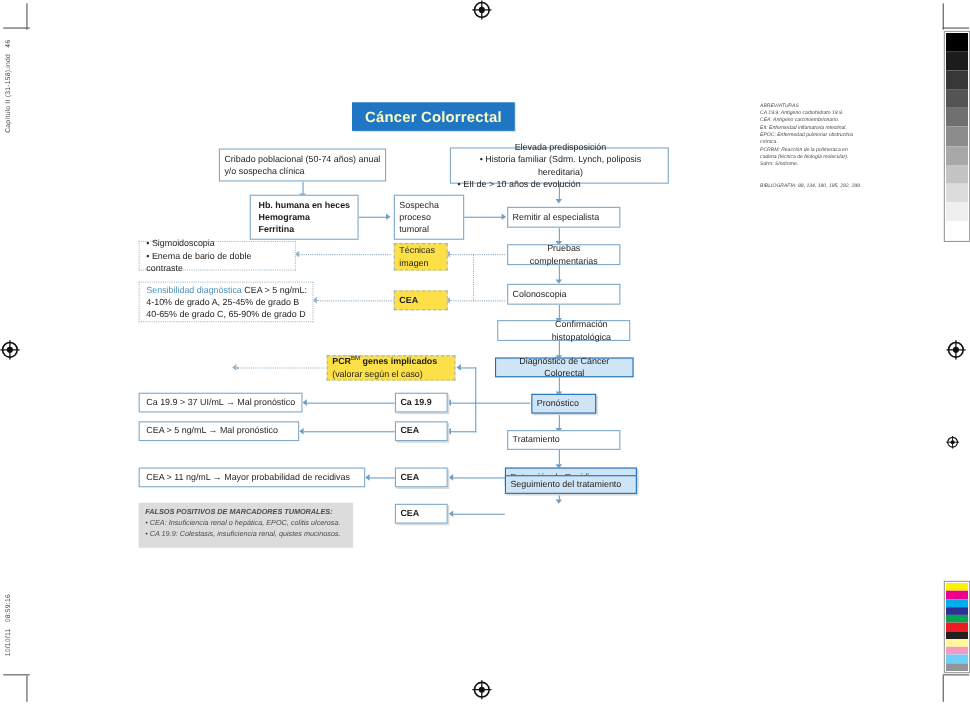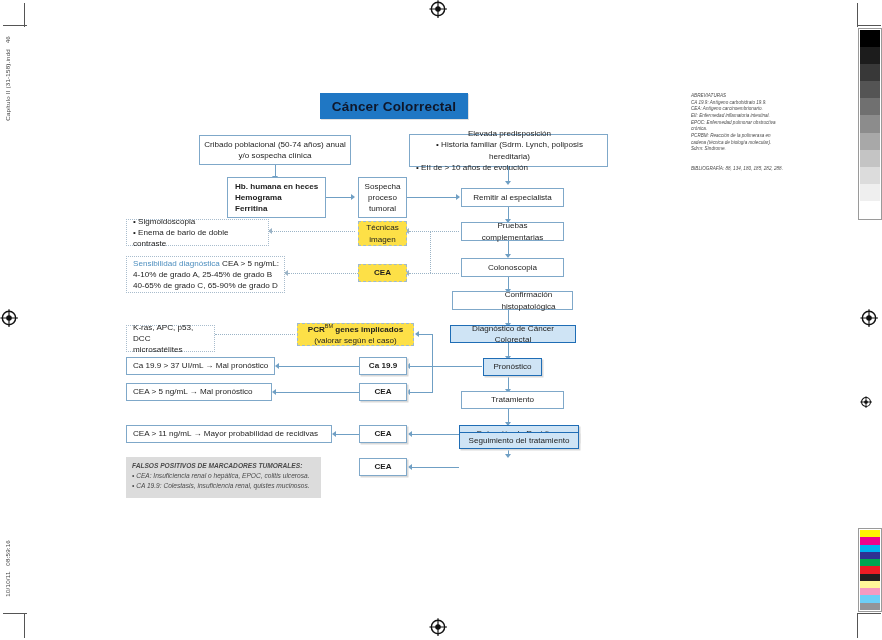--- a/index.html
+++ b/index.html
@@ -19,27 +19,27 @@
 
   
   .calbar{position:absolute;border:1px solid #9a9a9a;background:#fff;
           display:flex;flex-direction:column;padding:1px;box-sizing:border-box;}
   .calbar div{width:100%;flex:1 1 auto;}
 
   
   #title-banner{position:absolute;left:320px;top:93px;width:148px;height:26px;
       background:#1f77c4;display:flex;align-items:center;justify-content:center;
       box-shadow:1px 1px 0 rgba(0,0,0,.12);}
-  #title-banner span{color:#0f172a;font-weight:bold;font-size:13.5px;
+  #title-banner span{color:#fef9c3;font-weight:bold;font-size:13.5px;
       letter-spacing:.2px;}
 
   
   .box{position:absolute;box-sizing:border-box;background:#ffffff;
        border:1px solid #7fa8c9;display:flex;flex-direction:column;
-       align-items:center;justify-content:center;font-size:8.1px;
+       align-items:flex-start;justify-content:center;font-size:8.1px;
        line-height:1.38;color:#1d1d1d;padding:2px 4px;text-align:center;}
   .box.left{align-items:flex-start;text-align:left;}
   .box b{font-weight:bold;}
 
   .box.dashed{border:1px dashed #9fb9cd;background:#fde047;}
   .box.dotted{border:1px dotted #a8bccd;}
 
   .box.hl{background:#cfe4f5;border:1.6px solid #1f6db5;}
   .box.hl2{background:#cfe4f5;border:1.6px solid #1f6db5;}
 
@@ -241,21 +241,21 @@
     <div>• Historia familiar (Sdrm. Lynch, poliposis hereditaria)</div>
     <div>• EII de &gt; 10 años de evolución</div>
   </div>
 
   <div class="box left" id="box-hb" style="left:227px;top:177px;width:99px;height:41px;padding-left:7px;font-weight:bold;">
     <div>Hb. humana en heces</div>
     <div>Hemograma</div>
     <div>Ferritina</div>
   </div>
 
-  <div class="box" id="box-sospecha" style="left:358px;top:177px;width:49px;height:41px;">
+  <div class="box" id="box-sospecha" style="left:358px;top:177px;width:64px;height:41px;">
     <div>Sospecha</div>
     <div>proceso</div>
     <div>tumoral</div>
   </div>
 
   <div class="box" id="box-remitir" style="left:461px;top:188px;width:103px;height:19px;">
     <div>Remitir al especialista</div>
   </div>
 
   <div class="box" id="box-pruebas" style="left:461px;top:222px;width:103px;height:19px;">
@@ -326,24 +326,20 @@
     <div>• Sigmoidoscopia</div>
     <div>• Enema de bario de doble contraste</div>
   </div>
 
   <div class="box dotted left" id="box-sensibilidad" style="left:126px;top:256px;width:159px;height:37px;padding-left:6px;text-align:right;">
     <div><span class="blue-txt">Sensibilidad diagnóstica</span><span> CEA &gt; 5 ng/mL:</span></div>
     <div>4-10% de grado A, 25-45% de grado B</div>
     <div>40-65% de grado C, 65-90% de grado D</div>
   </div>
 
-  <div class="box dotted left" id="box-genes" style="left:126px;top:325px;width:89px;height:27px;padding-left:6px;">
-    <div>K-ras, APC, p53, DCC</div>
-    <div>microsatélites</div>
-  </div>
 
   <div class="box left" id="box-ca199-val" style="left:126px;top:357px;width:149px;height:18px;padding-left:6px;">
     <div>Ca 19.9 &gt; 37 UI/mL  →   Mal pronóstico</div>
   </div>
 
   <div class="box left" id="box-cea-val" style="left:126px;top:383px;width:146px;height:18px;padding-left:6px;">
     <div>CEA &gt; 5 ng/mL  →   Mal pronóstico</div>
   </div>
 
   <div class="box left" id="box-cea-recid-val" style="left:126px;top:425px;width:206px;height:18px;padding-left:6px;">

